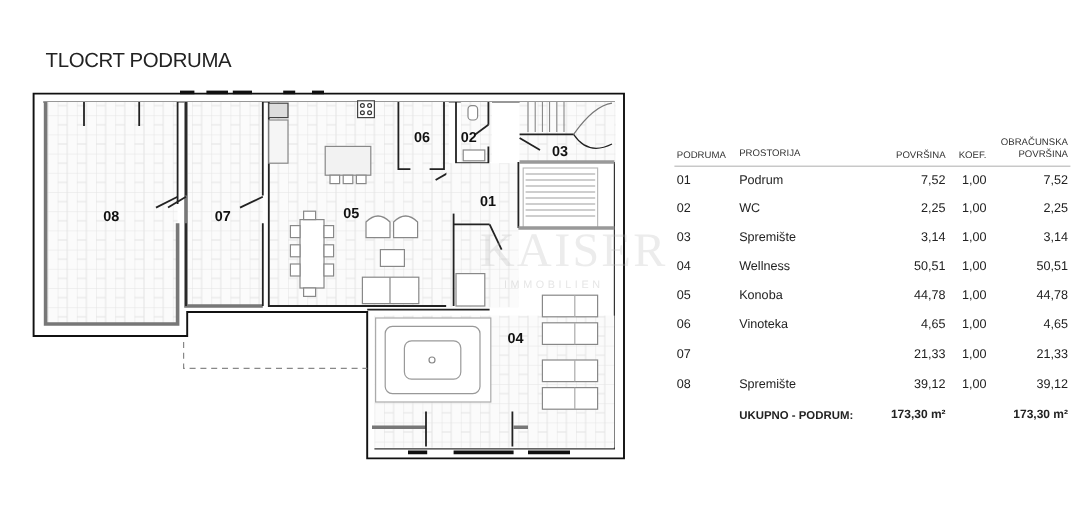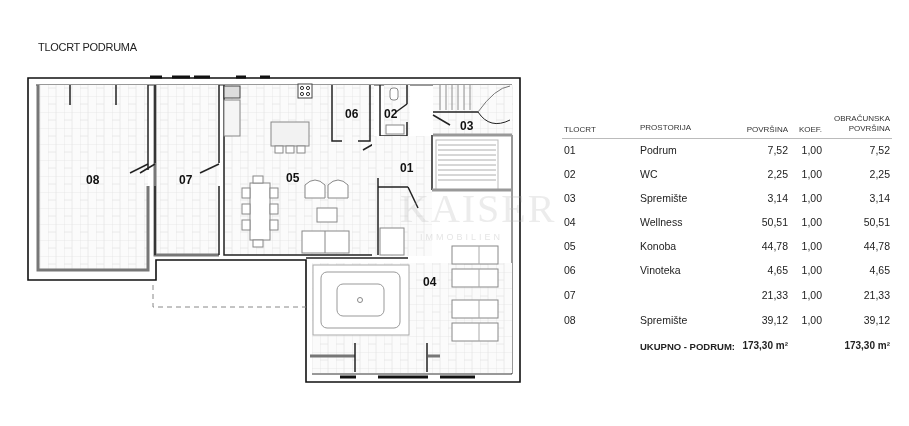--- a/index.html
+++ b/index.html
@@ -1,29 +1,29 @@
 <!DOCTYPE html>
 <html><head>
   <meta charset="utf-8">
   <style>
     html, body { margin:0; padding:0; background:#ffffff; }
     body { width:909px; height:426px; position:relative; overflow:hidden; font-family:"Liberation Sans", sans-serif; color:#111; }
-    .title { position:absolute; left:38px; top:41px; font-size:11px; letter-spacing:-0.3px; color:#222; }
+    .title { position:absolute; left:38px; top:41px; font-size:17px; letter-spacing:-0.3px; color:#222; }
     #plan { position:absolute; left:0; top:0; }
     .room-label { font-family:"Liberation Sans", sans-serif; font-size:12px; font-weight:bold; fill:#111; }
     .tbl { position:absolute; left:562px; top:112px; width:330px; font-size:10.5px; color:#222; }
     .tbl .hdr { position:relative; height:26px; font-size:8px; color:#333; border-bottom:1px solid #bbb; }
     .tbl .hdr span { position:absolute; bottom:4px; }
     .tbl .section { font-weight:bold; font-size:11px; margin-top:6px; height:18px; }
     .row { position:relative; height:24px; }
     .row span { position:absolute; top:5px; }
     .row.tall { height:30px; }
     .row.tall span { top:0; }
     .c1 { left:2px; }
-    .c2 { left:54px; width:110px; line-height:13px;margin-left:24px; }
+    .c2 { left:54px; width:110px; line-height:13px; }
     .c3 { right:104px; text-align:right; }
     .c4 { right:70px; text-align:right; }
     .c5 { right:2px; text-align:right; }
     .total { font-weight:bold; font-size:9.5px; }
     .total .c3, .total .c5 { font-size:10px; }
     .watermark { position:absolute; left:400px; top:185px; font-size:40px; color:rgba(180,180,180,0.25); letter-spacing:2px; font-family:"Liberation Serif", serif; pointer-events:none; }
     .watermark-sub { position:absolute; left:420px; top:232px; font-size:9px; color:rgba(180,180,180,0.35); letter-spacing:3px; pointer-events:none; }
   </style>
 </head>
 <body>
@@ -181,21 +181,21 @@
     <line x1="236" y1="77" x2="246" y2="77"></line>
       <line x1="260" y1="77" x2="270" y2="77"></line>
   </g>
 </svg>
 
 <div class="watermark">KAISER</div>
 <div class="watermark-sub">IMMOBILIEN</div>
 
 <div class="tbl">
   <div class="hdr">
-    <span class="c1">TLOCRT</span>
+    <span class="c1">PODRUMA</span>
     <span class="c2">PROSTORIJA</span>
     <span class="c3">POVRŠINA</span>
     <span class="c4">KOEF.</span>
     <span class="c5" style="line-height:10px;text-align:right;margin-left:40px;">
       <span style="position:static;display:block;">OBRAČUNSKA</span>
       <span style="position:static;display:block;">POVRŠINA</span>
     </span>
   </div>
 
   <div class="row">

